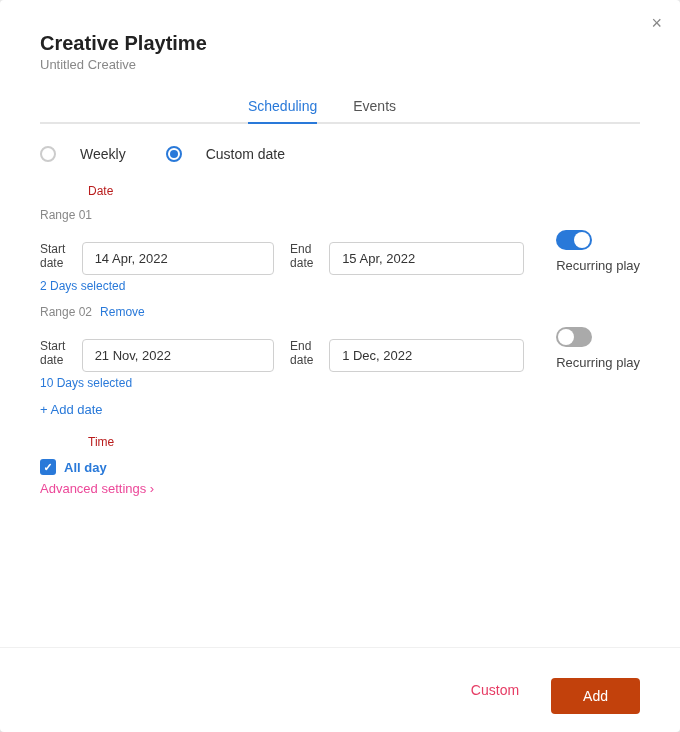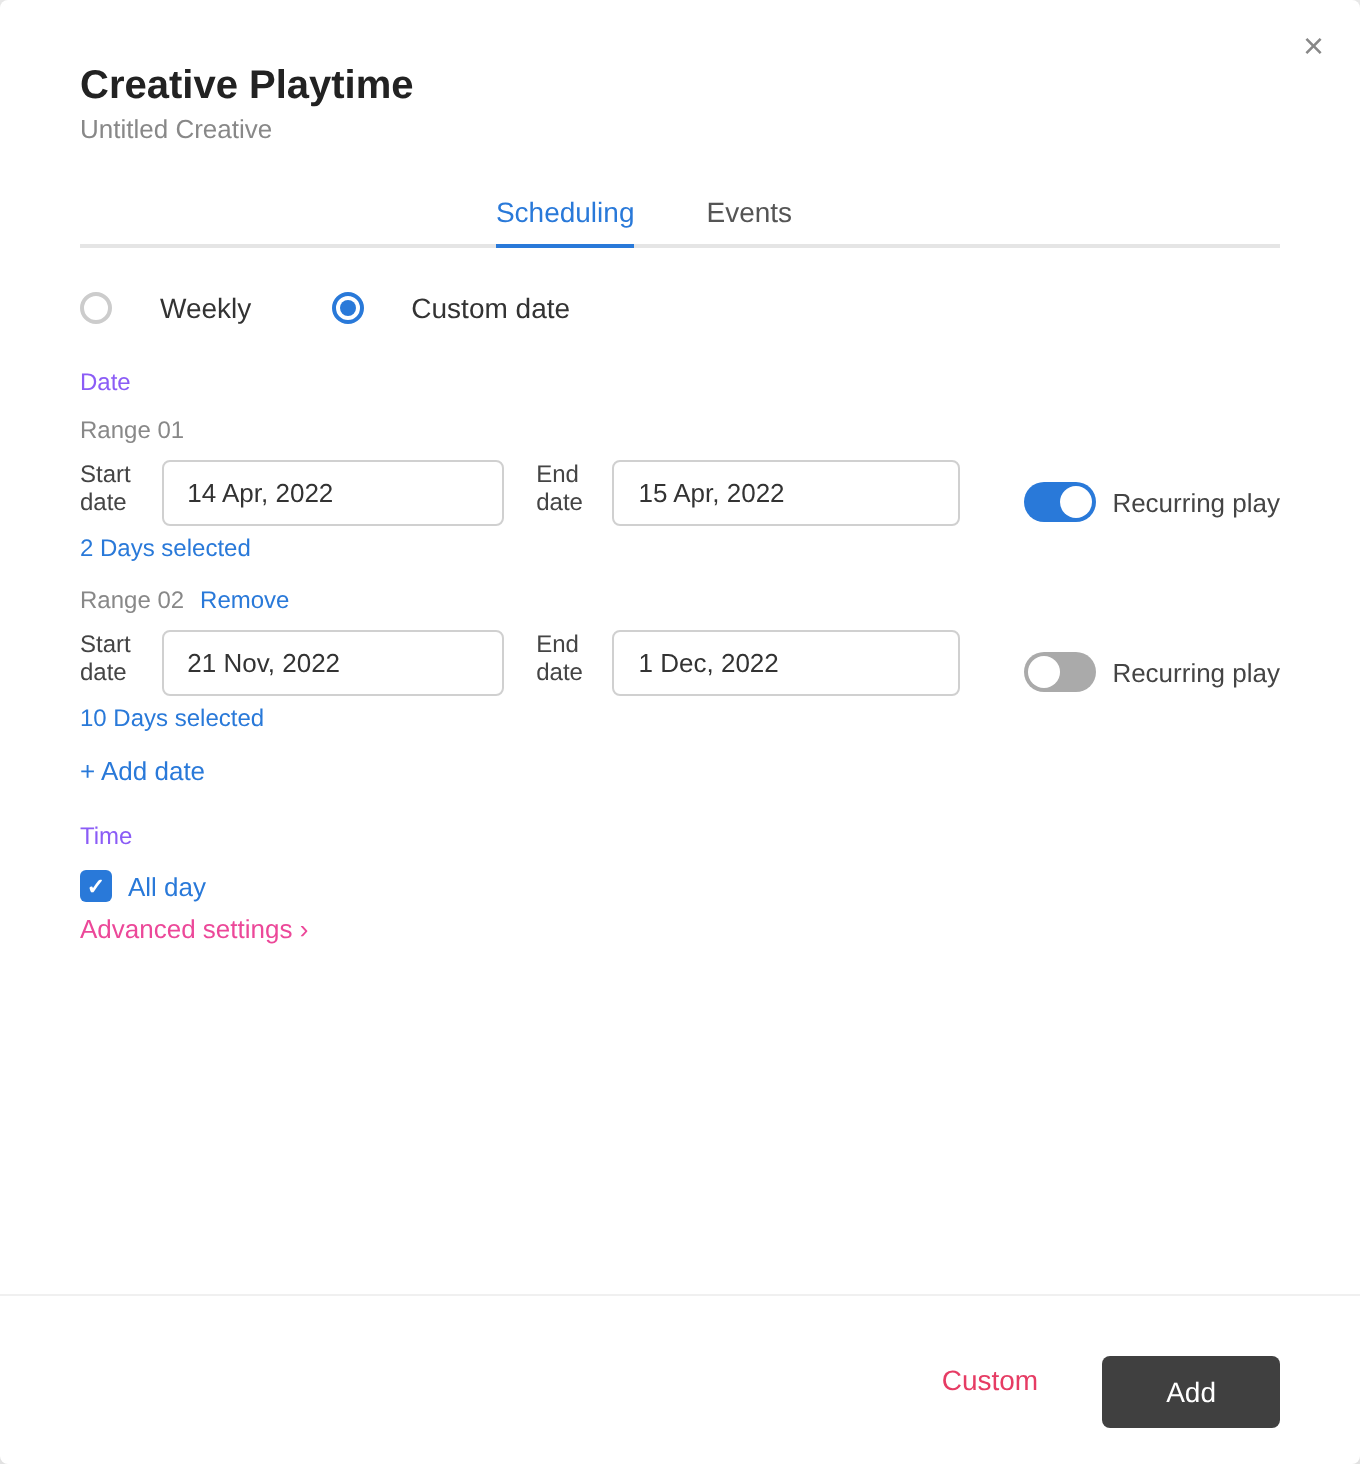--- a/index.html
+++ b/index.html
@@ -101,22 +101,23 @@
     }
     .radio-circle.selected::after {
       content: '';
       width: 8px;
       height: 8px;
       border-radius: 50%;
       background: #2979d9;
     }
     .section-label {
       font-size: 12px;
-      color: #8b5cf6;
+      color: #b91c1c;
       margin-bottom: 10px;
+      margin-left: 48px;
     }
     .range-section {
       margin-bottom: 8px;
     }
     .range-header {
       font-size: 12px;
       color: #888;
       margin-bottom: 8px;
       display: flex;
       align-items: center;
@@ -150,25 +151,26 @@
       outline: none;
     }
     .date-cols {
       display: flex;
       align-items: flex-end;
       gap: 16px;
       margin-bottom: 4px;
     }
     .recurring-wrap {
       display: flex;
-      align-items: center;
+      align-items: flex-start;
       gap: 8px;
       white-space: nowrap;
       margin-left: 16px;
       padding-bottom: 2px;
+      flex-direction: column;
     }
     .toggle {
       width: 36px;
       height: 20px;
       border-radius: 10px;
       display: inline-flex;
       align-items: center;
       padding: 2px;
       cursor: pointer;
       transition: background 0.2s;
@@ -208,20 +210,21 @@
       margin-bottom: 18px;
     }
     .time-section {
       margin-top: 4px;
     }
     .allday-row {
       display: flex;
       align-items: center;
       gap: 8px;
       margin-top: 8px;
+      font-weight: bold;
     }
     .checkbox-blue {
       width: 16px;
       height: 16px;
       border-radius: 3px;
       background: #2979d9;
       display: inline-flex;
       align-items: center;
       justify-content: center;
       cursor: pointer;
@@ -256,21 +259,21 @@
     .btn-cancel {
       background: none;
       border: none;
       color: #e63c64;
       font-size: 14px;
       cursor: pointer;
       padding: 10px 18px;
       font-weight: 500;
     }
     .btn-add {
-      background: #404040;
+      background: #c2410c;
       color: #fff;
       border: none;
       border-radius: 4px;
       font-size: 14px;
       font-weight: 500;
       padding: 10px 32px;
       cursor: pointer;
       margin-top: 12px;
     }
   </style>

